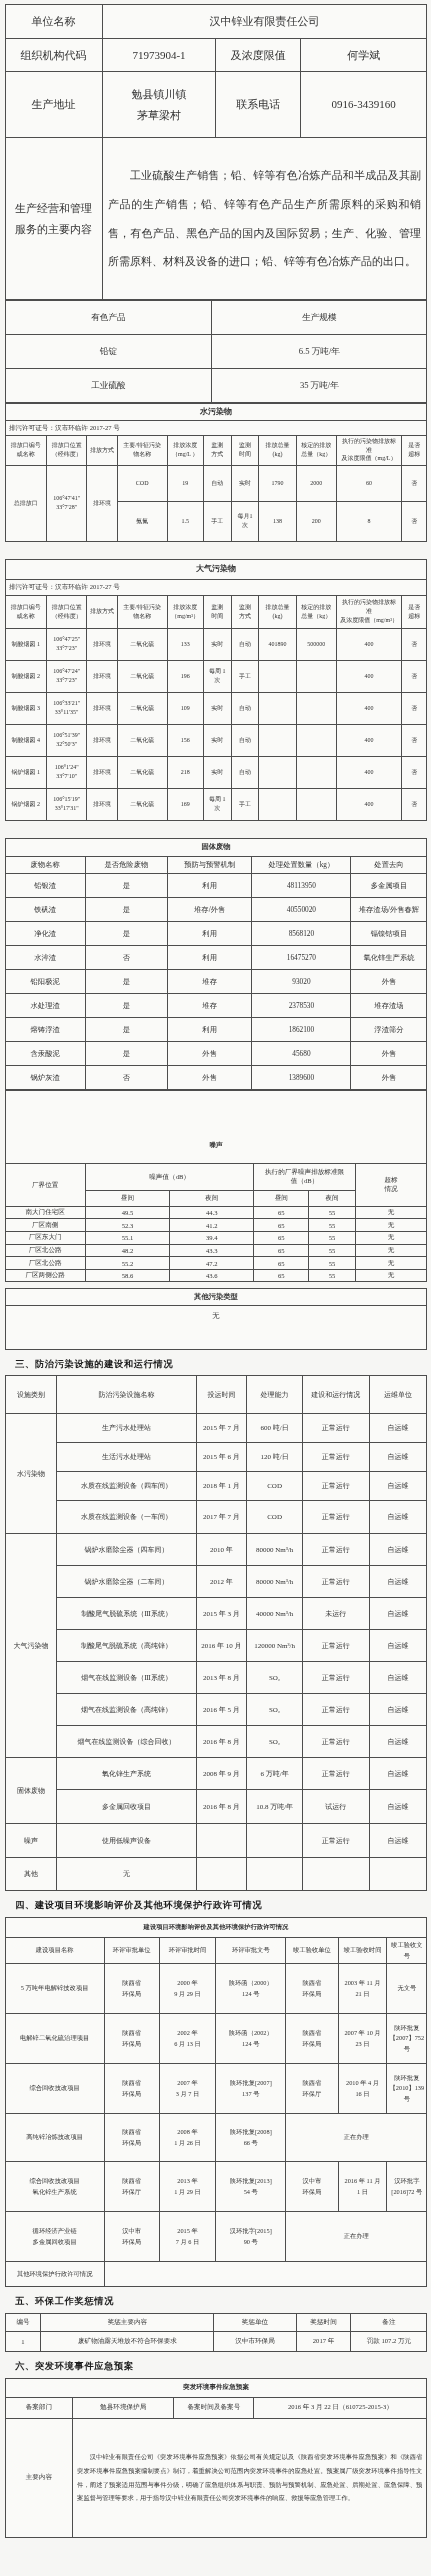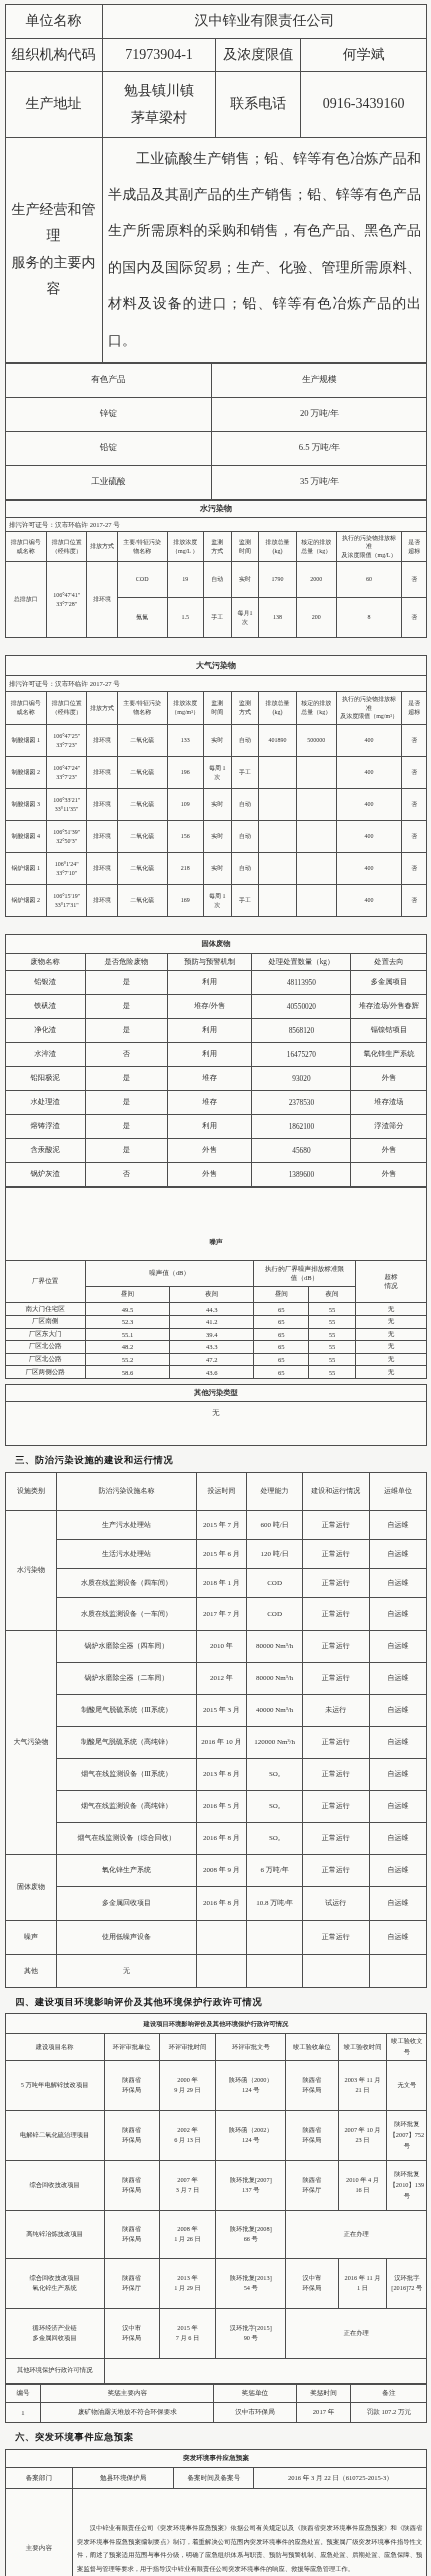--- a/index.html
+++ b/index.html
@@ -22,21 +22,21 @@
     border:0.7px solid #4d4d4d;
     padding:1.3px 2px;
     text-align:center;vertical-align:middle;
     font-weight:normal;
     overflow:hidden;word-break:break-all;
   }
   .pre{white-space:pre-line;}
   .just{text-align:justify;}
   .indent{text-indent:2em;}
   
-  .t-basic td{font-size:14px;line-height:1.9;}
+  .t-basic td{font-size:11px;line-height:1.9;}
   
   .t-prod td{font-size:8.6px;}
   
   .t-emis td{font-size:6px;line-height:1.45;}
   .t-emis .hd td{font-size:6px;}
   .t-emis .permit td{text-align:left;font-size:6.6px;padding-left:3.3px;}
   .t-emis .ttl td, .ttl-cell{font-size:8px;font-weight:600;}
   
   .t-solid td{font-size:7.3px;}
   
@@ -96,24 +96,20 @@
 
   <table class="t-prod">
     <colgroup>
         <col style="width:49%">
         <col style="width:51%">
       </colgroup>
     <tbody>
         <tr style="height:34px">
       <td>有色产品</td>
       <td>生产规模</td>
-    </tr>
-    <tr style="height:34px">
-      <td>锌锭</td>
-      <td>20 万吨/年</td>
     </tr>
     <tr style="height:34px">
       <td>铅锭</td>
       <td>6.5 万吨/年</td>
     </tr>
     <tr style="height:34px">
       <td>工业硫酸</td>
       <td>35 万吨/年</td>
     </tr>
   </tbody>
@@ -742,20 +738,21 @@
 90 号</td>
       <td colspan="3">正在办理</td>
     </tr>
     <tr style="height:25px">
       <td>其他环境保护行政许可情况</td>
       <td colspan="6"></td>
     </tr>
   </tbody>
     </table>
 
+  <div class="sec-title">五、环保工作奖惩情况</div>
 
   <table class="t-rew">
     <colgroup>
         <col style="width:8.5%">
         <col style="width:41%">
         <col style="width:19.5%">
         <col style="width:13%">
         <col style="width:18%">
       </colgroup>
     <tbody>

